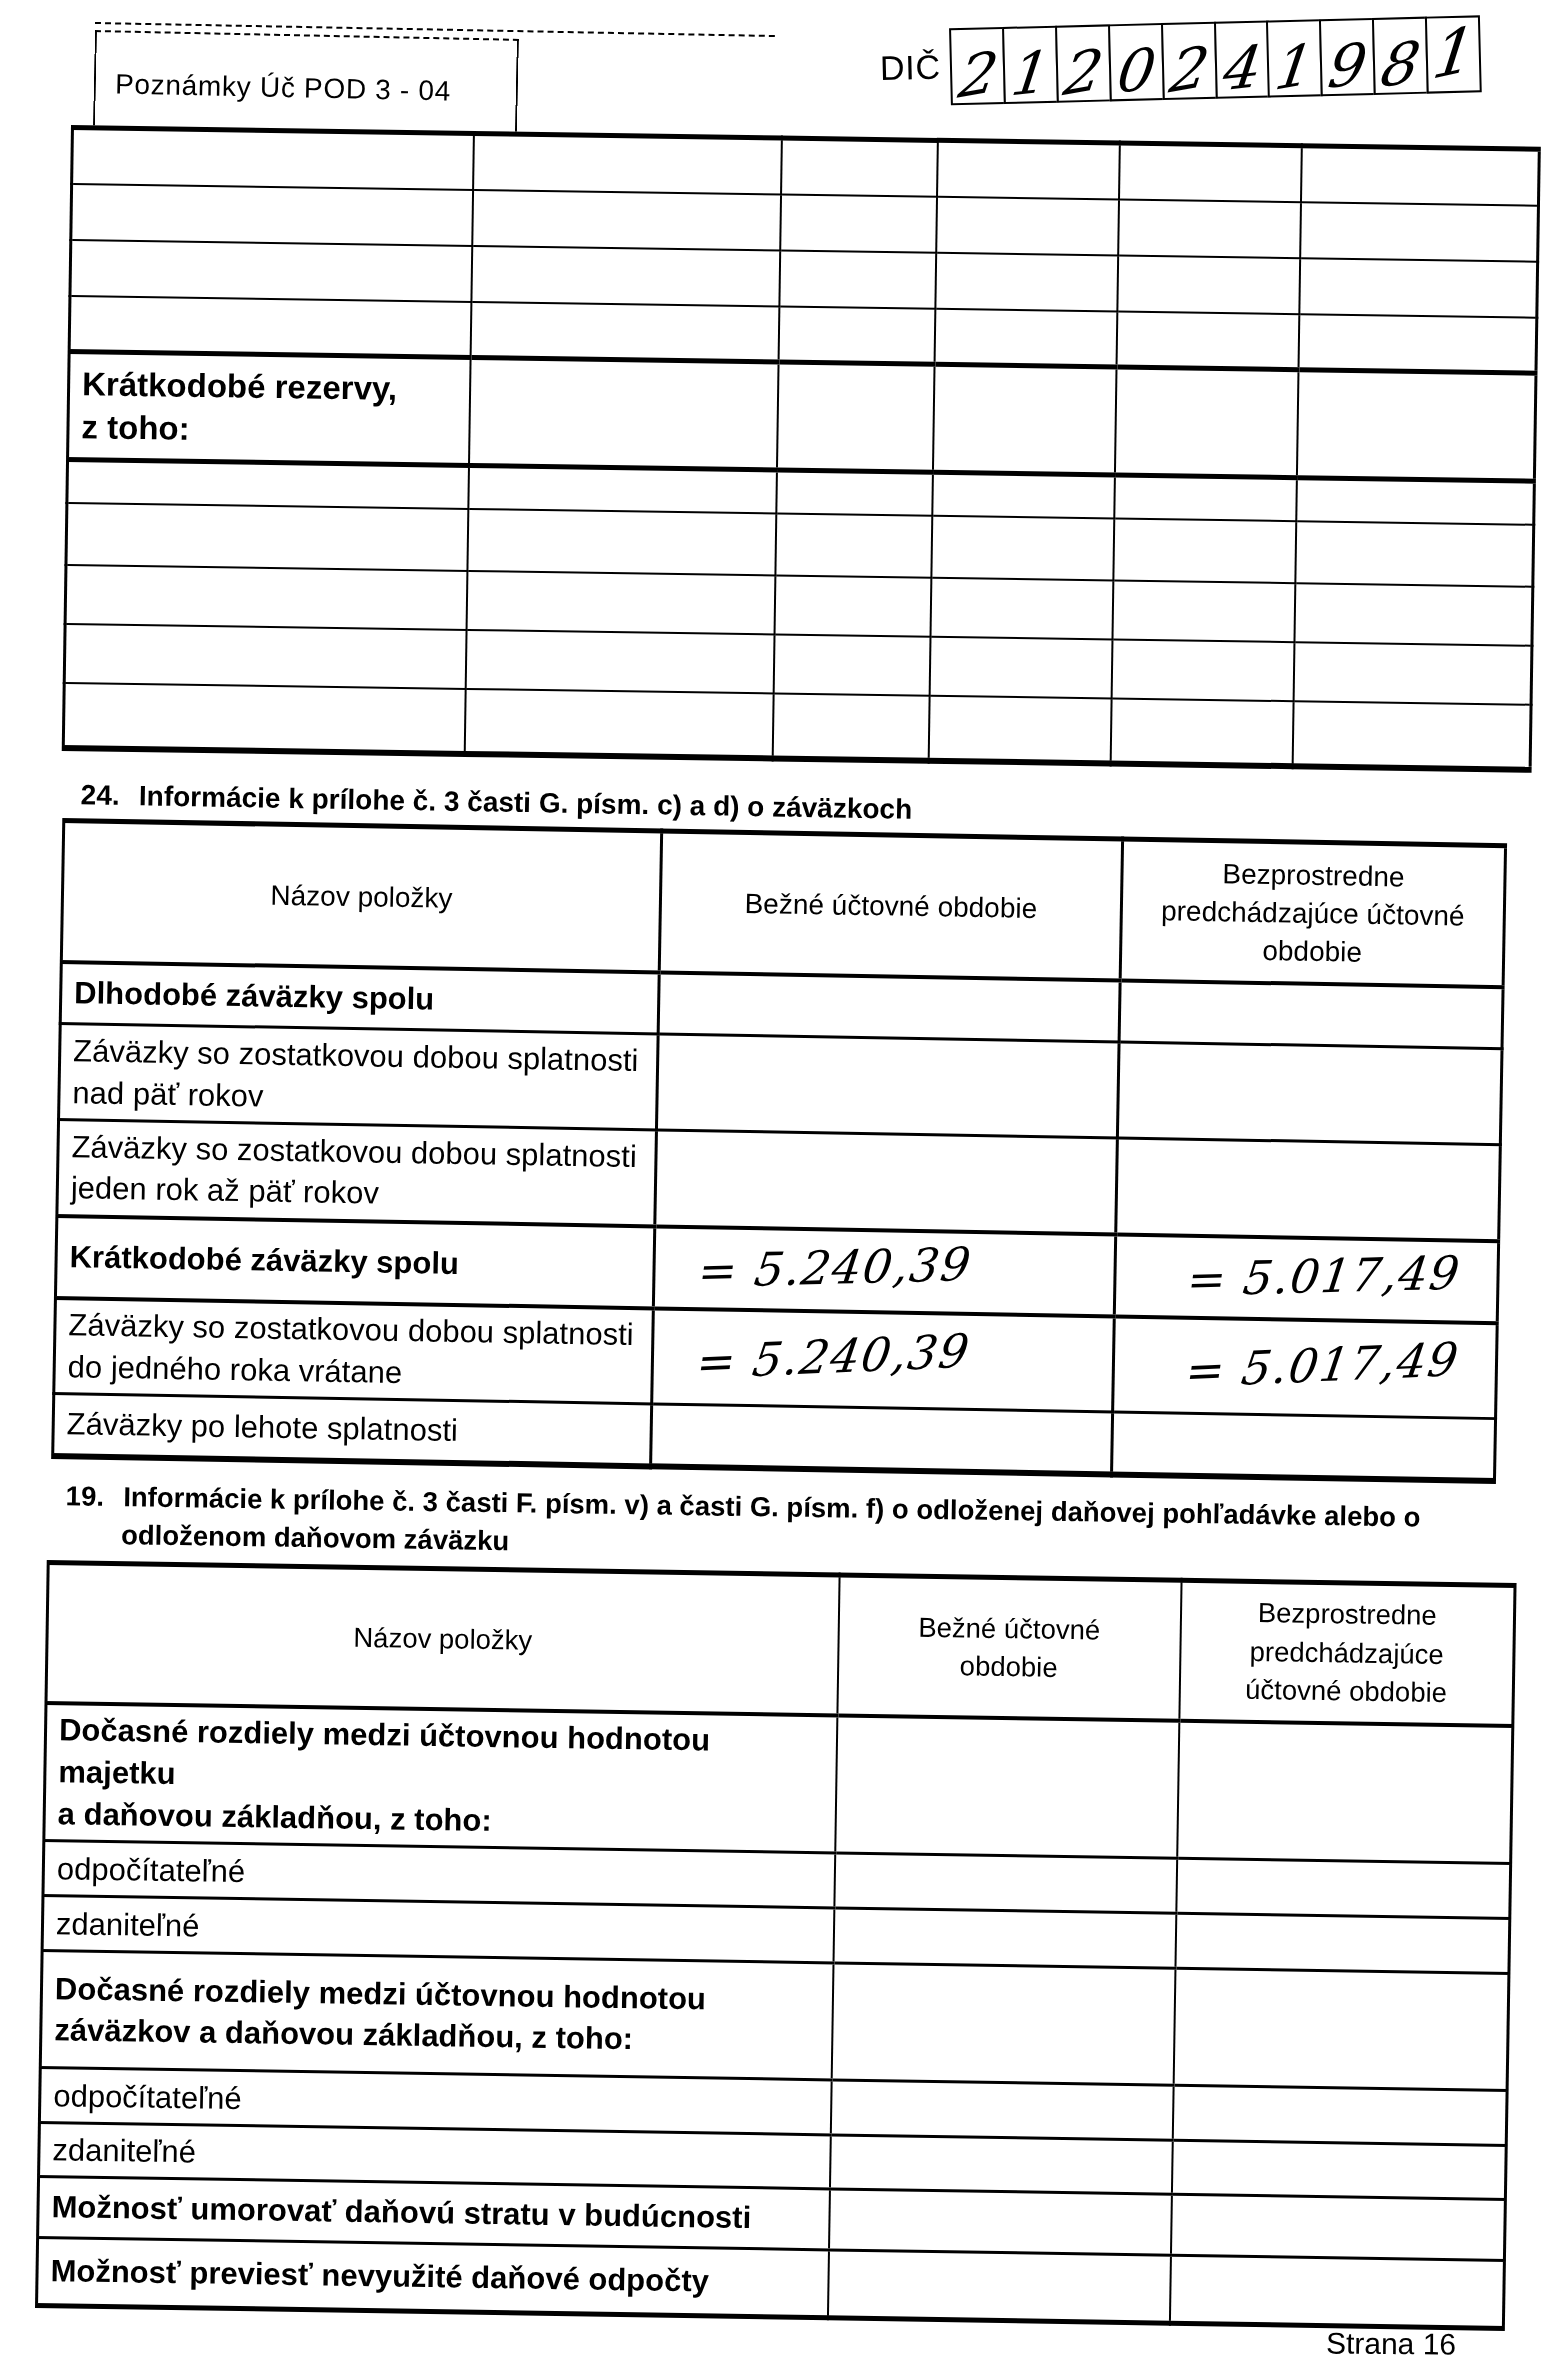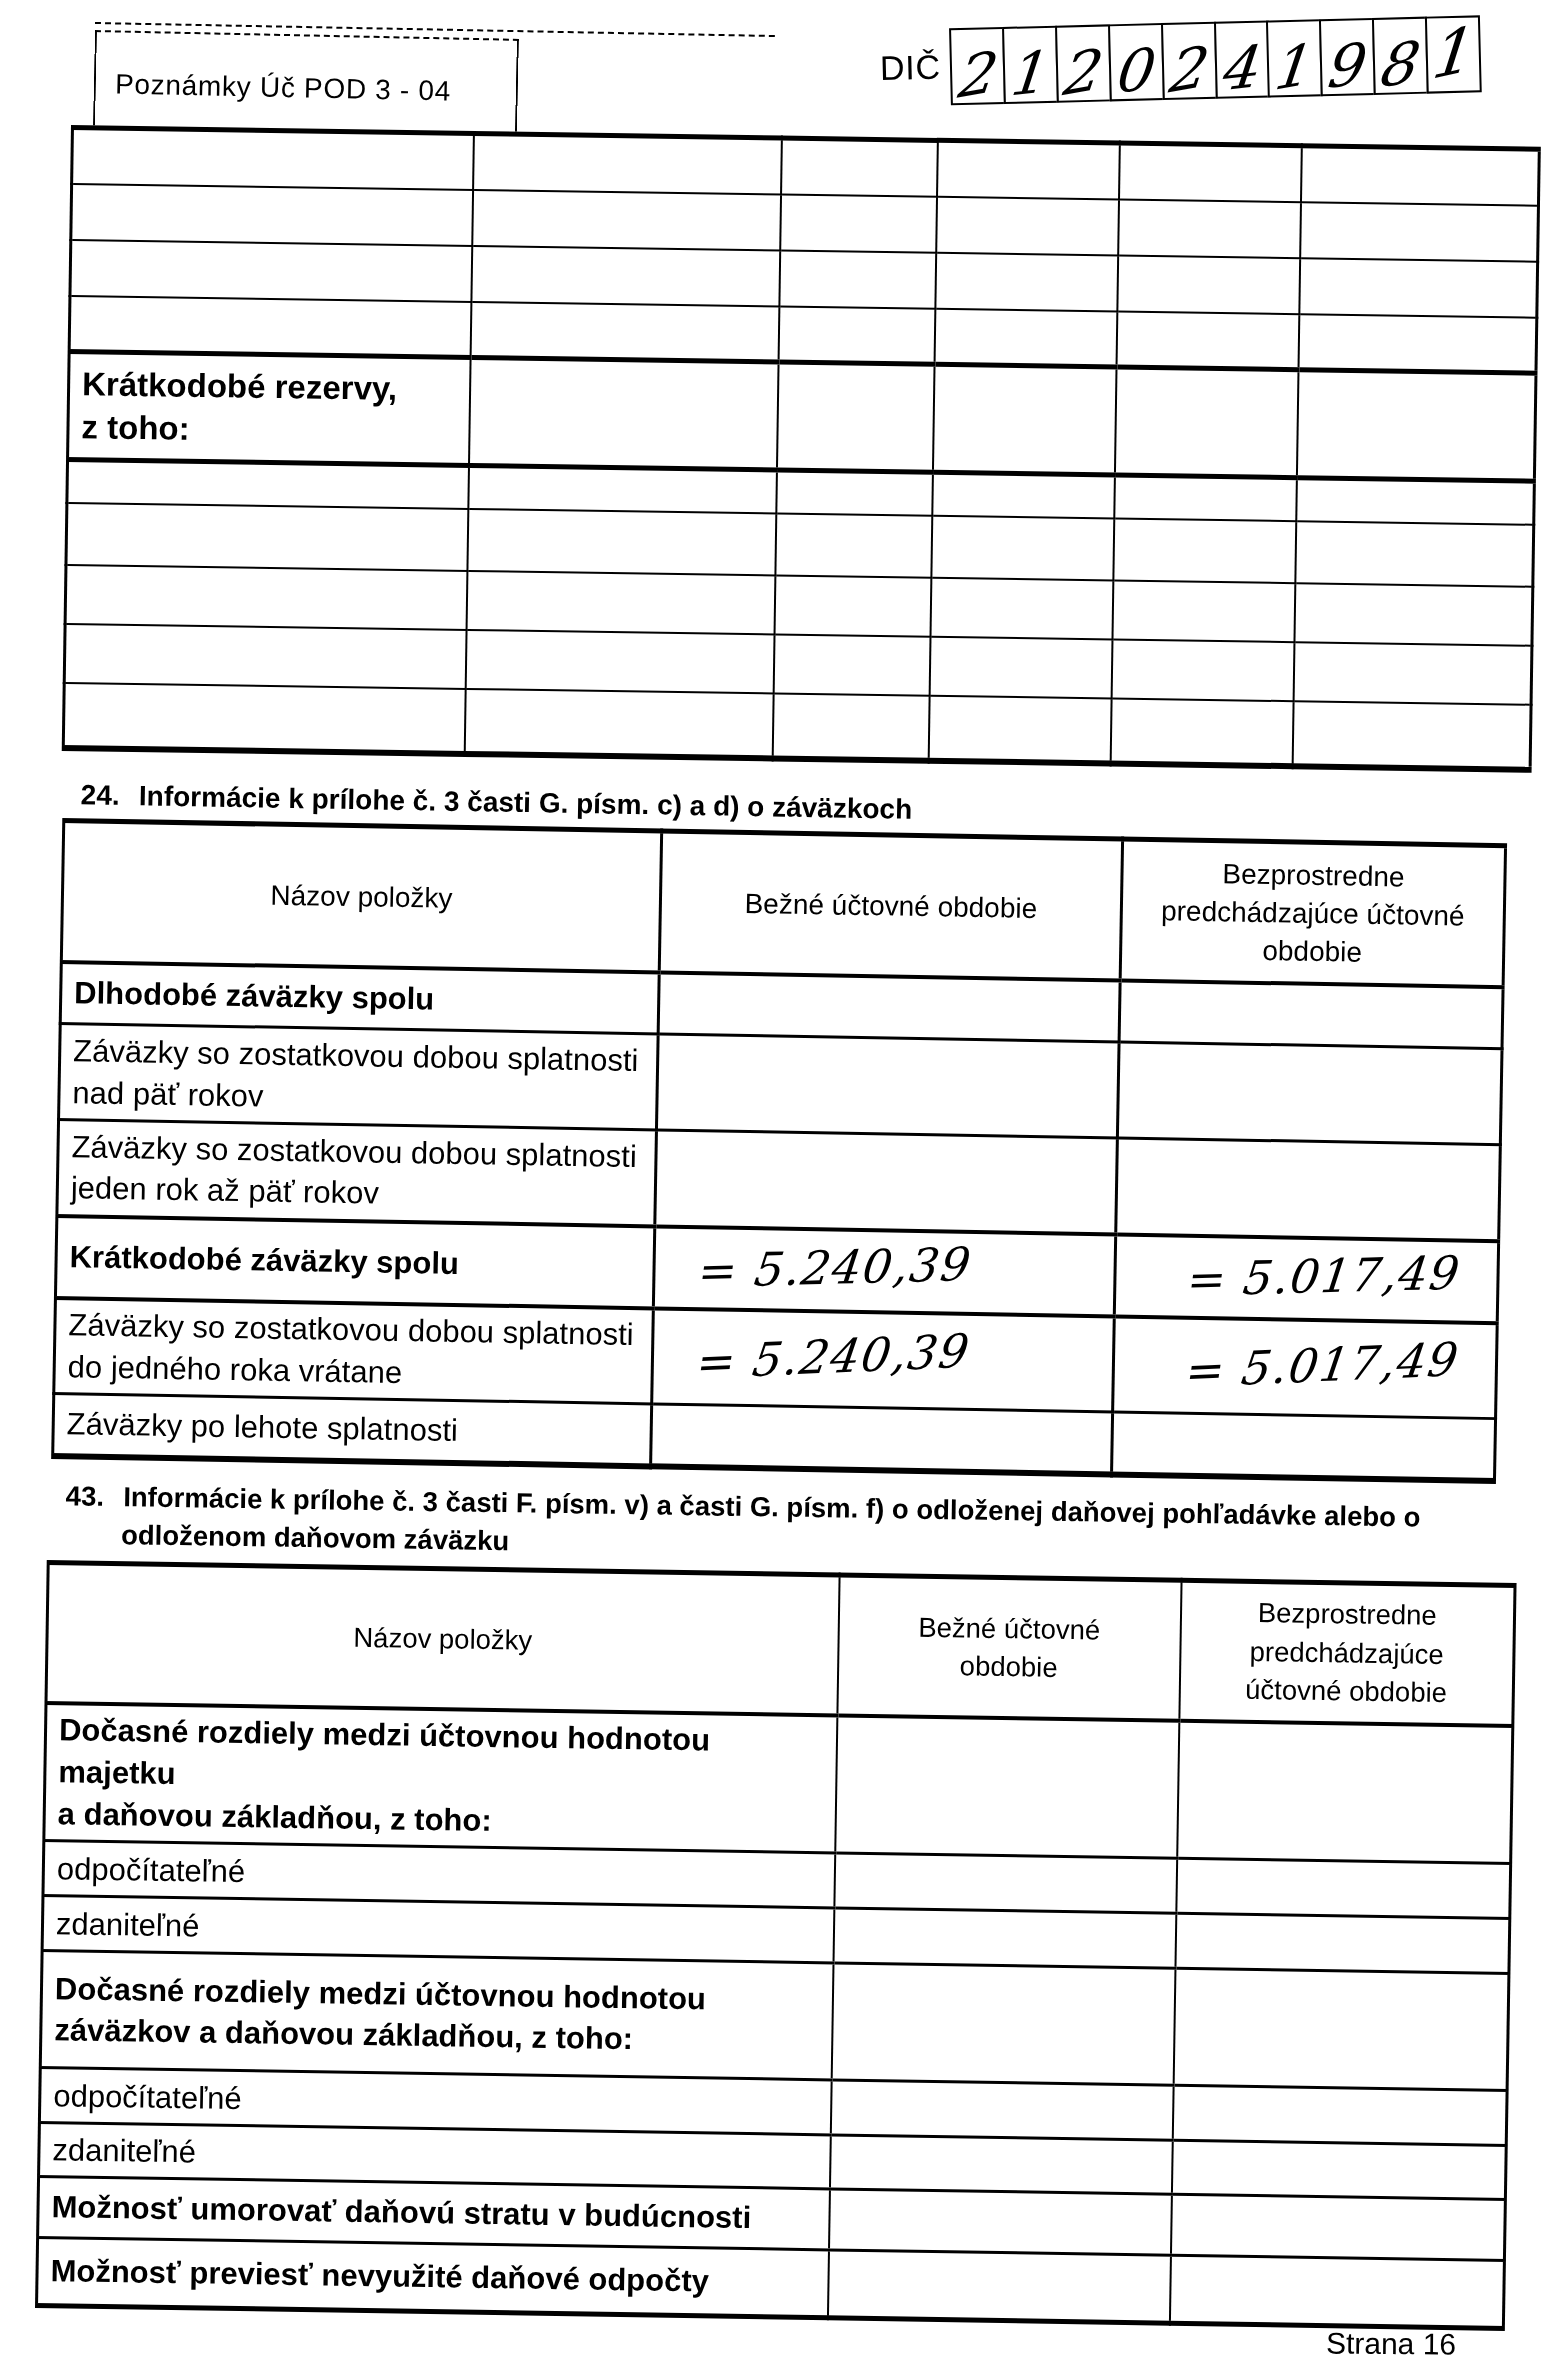--- a/index.html
+++ b/index.html
@@ -327,21 +327,21 @@
         <td class="lbl pre">Záväzky po lehote splatnosti</td>
         <td class="c-cur"><span class="hand"></span></td>
         <td class="c-prev"><span class="hand"></span></td>
       </tr>
     </tbody>
       </table>
   </div>
 
   <div class="sec s25">
     <div class="sec-heading">
-      <span class="num">43.</span>
+      <span class="num">19.</span>
       <span>Informácie k prílohe č. 3 časti F. písm. v) a časti G. písm. f) o odloženej daňovej pohľadávke alebo o</span>
     </div>
     <div class="s25-line2">odloženom daňovom záväzku</div>
     <table class="t25">
       <colgroup>
           <col style="width:791px">
           <col style="width:342px">
           <col style="width:334px">
         </colgroup>
       <tbody>

